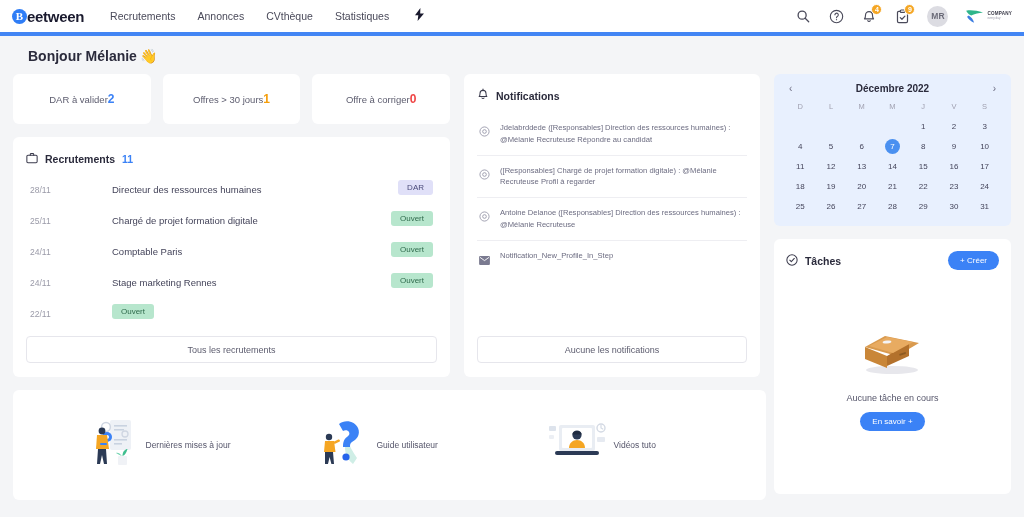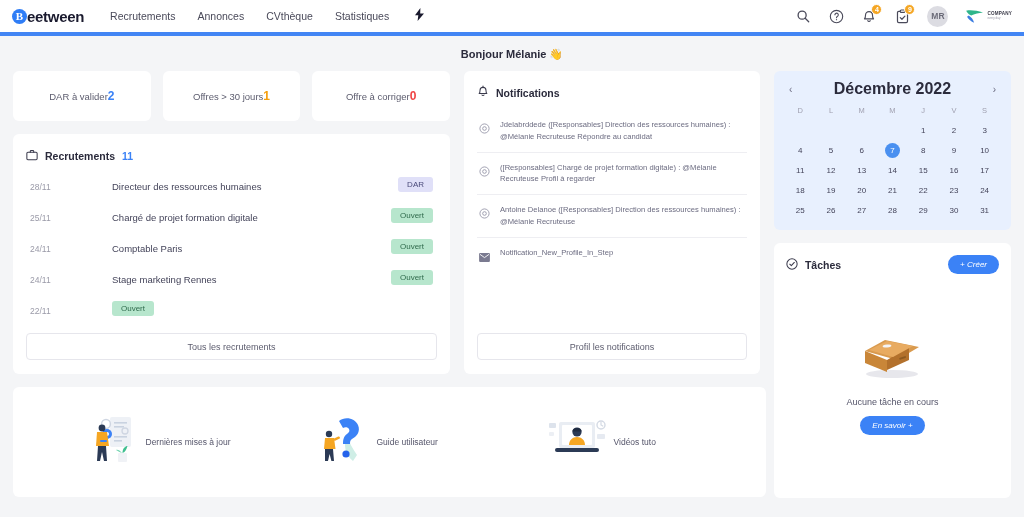--- a/index.html
+++ b/index.html
@@ -53,23 +53,22 @@
     display: flex; align-items: center; justify-content: center;
     cursor: pointer;
   }
   .complogo { display: flex; align-items: center; gap: 2px; cursor: pointer; }
   .complogo-text { display: flex; flex-direction: column; line-height: 1; }
   .complogo-name { font-size: 4.6px; font-weight: bold; color: #3a3a48; letter-spacing: .2px; }
   .complogo-sub { font-size: 3px; color: #9a9aa8; }
 
   
   .greeting {
-    font-size: 11px; font-weight: bold; color: #2b2b3c;
-    padding: 12px 0 0 0;
-    text-align: center;
+    font-size: 14px; font-weight: bold; color: #2b2b3c;
+    padding: 12px 0 0 28px;
   }
 
   .content { display: flex; gap: 14px; padding: 10px 13px 0 13px; align-items: flex-start; }
   .col-left { width: 437px; }
   .col-mid { width: 302px; }
   .col-right { width: 242px; }
 
   .card { background: #fff; border-radius: 6px; }
 
   
@@ -122,21 +121,21 @@
   
   .promo-card { margin-top: 13px; height: 110px; display: flex;
                 align-items: center; justify-content: space-around; padding: 0 30px; }
   .promo { display: flex; flex-direction: row; align-items: center; gap: 6px;
            cursor: pointer; width: 150px; }
   .promo-label { font-size: 8.5px; color: #55556a; text-align: center; }
 
   
   .cal-card { background: #e8f0fe; border-radius: 6px; padding: 9px 11px 12px 11px; }
   .cal-head { display: flex; align-items: center; justify-content: space-between; margin-bottom: 8px; }
-  .cal-title { font-size: 16px; font-weight: bold; color: #2b2b3c; }
+  .cal-title { font-size: 10px; font-weight: bold; color: #2b2b3c; }
   .cal-arrow { font-size: 10px; color: #6b6b80; cursor: pointer; padding: 0 4px; }
   .cal-grid { display: grid; grid-template-columns: repeat(7, 1fr); row-gap: 5px; }
   .cal-dow { font-size: 7.5px; color: #a0a0b0; text-align: center; padding-bottom: 3px; }
   .cal-day { font-size: 8px; color: #44445a; text-align: center; height: 15px;
              display: flex; align-items: center; justify-content: center; cursor: pointer; }
   .cal-day.today { }
   .cal-day.today span {
     width: 15px; height: 15px; border-radius: 50%;
     background: #4a90f0; color: #fff;
     display: flex; align-items: center; justify-content: center;
@@ -144,21 +143,20 @@
 
   
   .task-card { margin-top: 13px; padding: 12px 12px 14px 12px; height: 255px;
                display: flex; flex-direction: column; }
   .task-head { display: flex; align-items: center; justify-content: space-between; }
   .task-title-wrap { display: flex; align-items: center; gap: 7px; }
   .btn-blue {
     background: #3b82f6; color: #fff; border: none; border-radius: 11px;
     font-size: 8px; padding: 5px 12px; cursor: pointer;
     font-family: "Liberation Sans", sans-serif;
-    font-style: italic;
   }
   .task-empty { flex: 1; display: flex; flex-direction: column;
                 align-items: center; justify-content: center; gap: 9px; }
   .task-empty-text { font-size: 9px; color: #55556a; }
 </style>
 </head>
 <body>
 
 <div class="page">
 
@@ -391,21 +389,21 @@
             <span class="notif-ico">
               <svg width="11" height="9" viewBox="0 0 12 10" fill="#7a7a90">
                 <rect x="0" y="0" width="12" height="10" rx="1.2"></rect>
                 <path d="M1 1.5l5 3.6 5-3.6" fill="none" stroke="#fff" stroke-width="1"></path>
               </svg>
             </span>
             <span class="notif-text">Notification_New_Profile_In_Step</span>
           </div>
         </div>
 
-        <div class="ghost-btn">Profil les notifications</div>
+        <div class="ghost-btn">Aucune les notifications</div>
       </div>
     </div>
 
     <div class="col-right">
 
       <div class="cal-card">
         <div class="cal-head">
           <span class="cal-arrow">‹</span>
           <span class="cal-title">Décembre 2022</span>
           <span class="cal-arrow">›</span>

